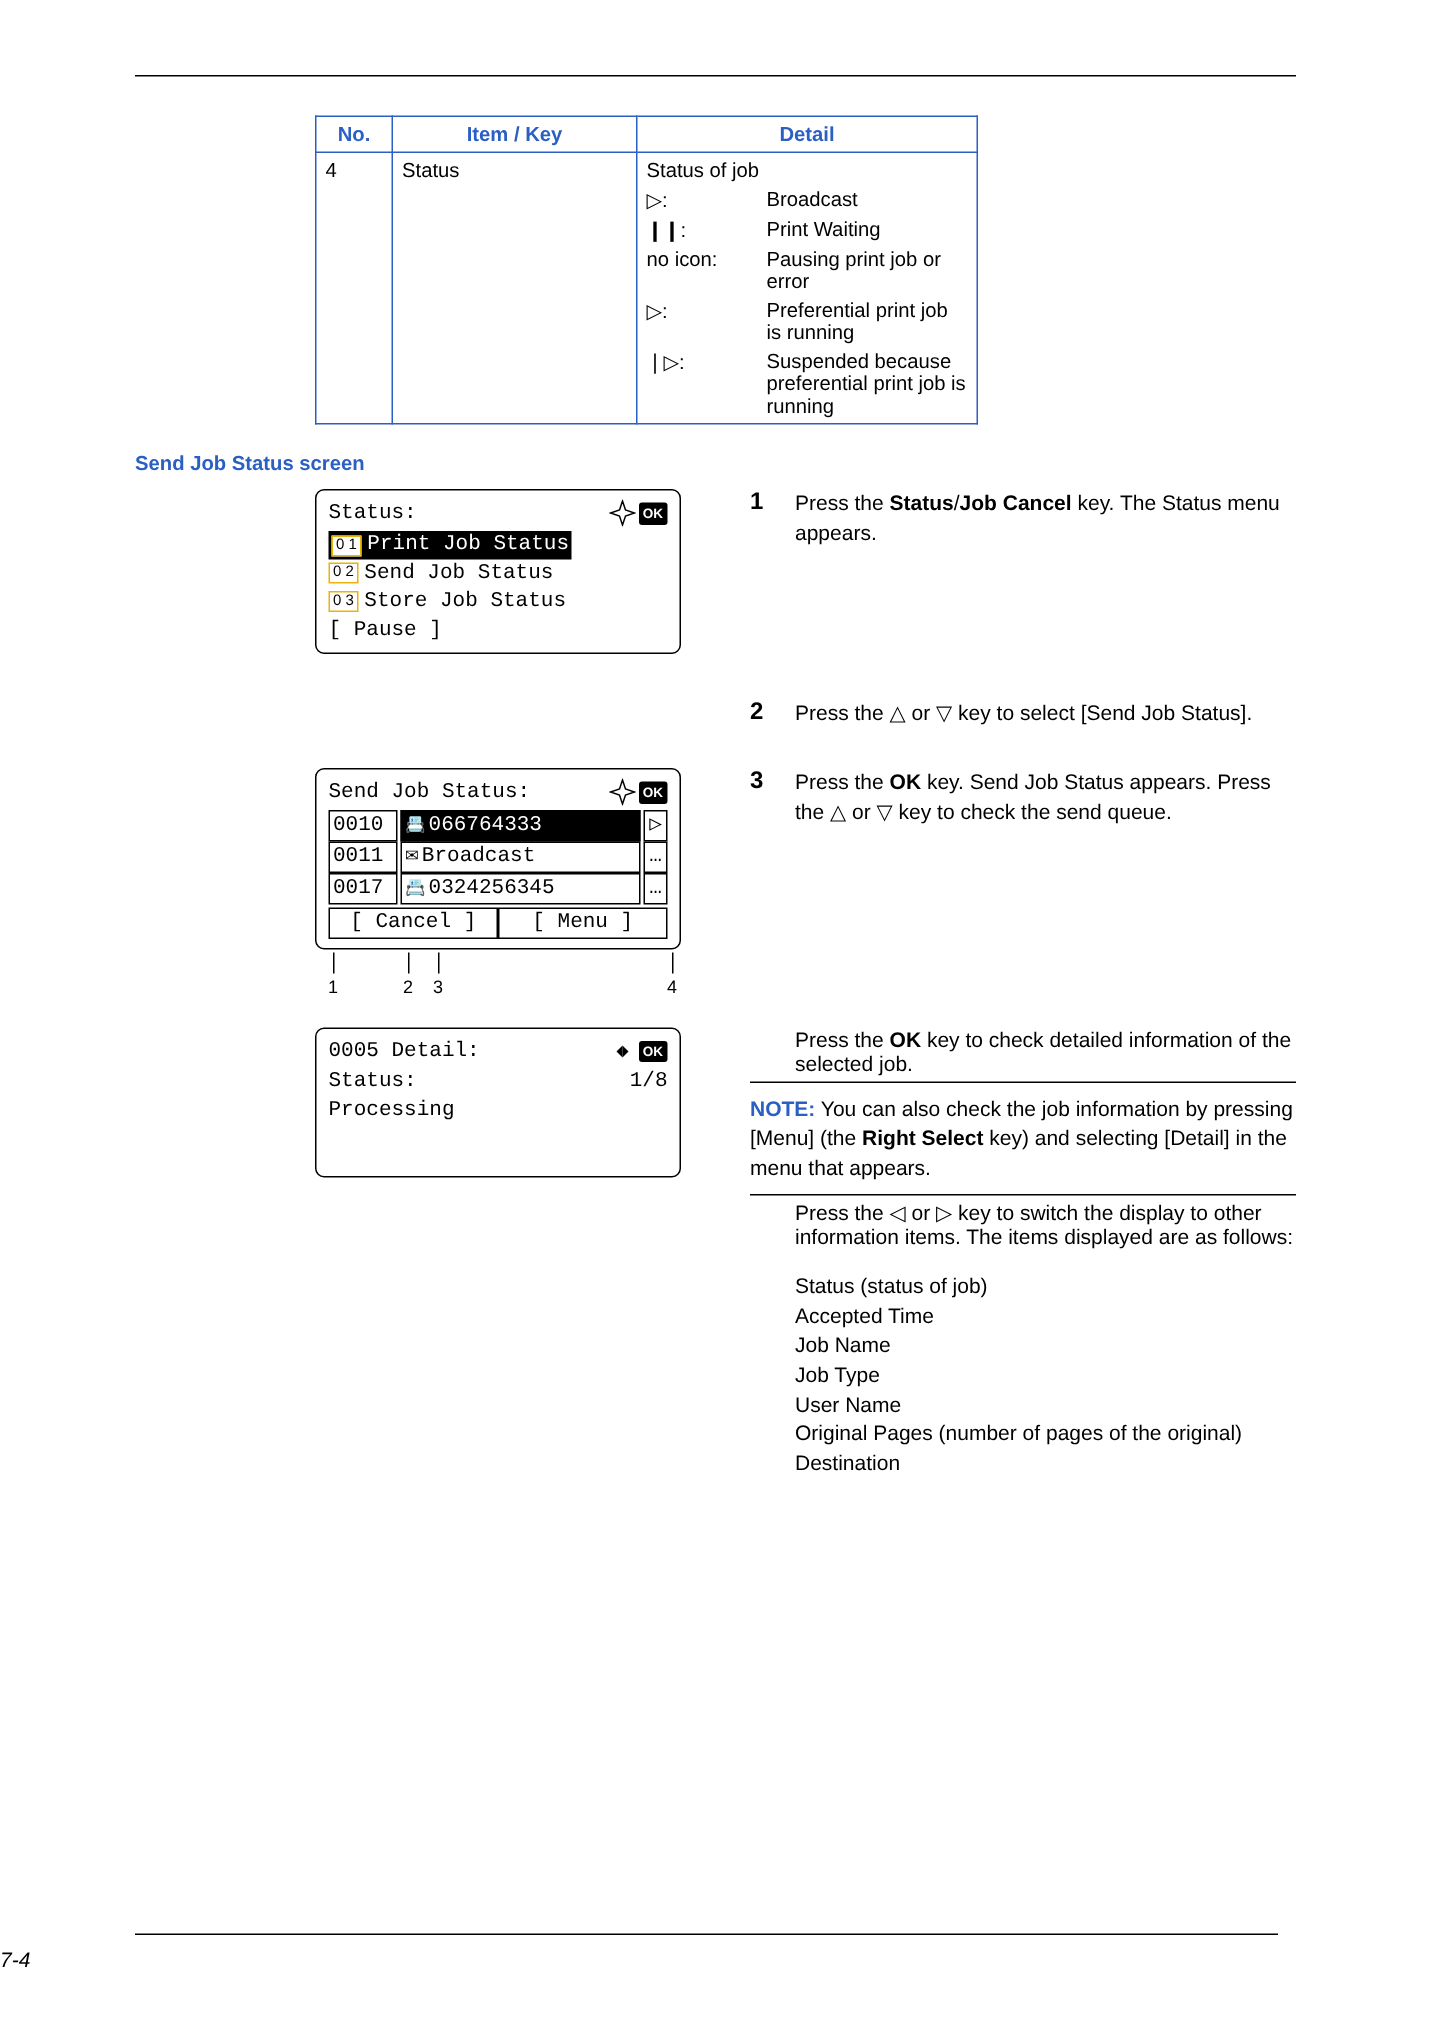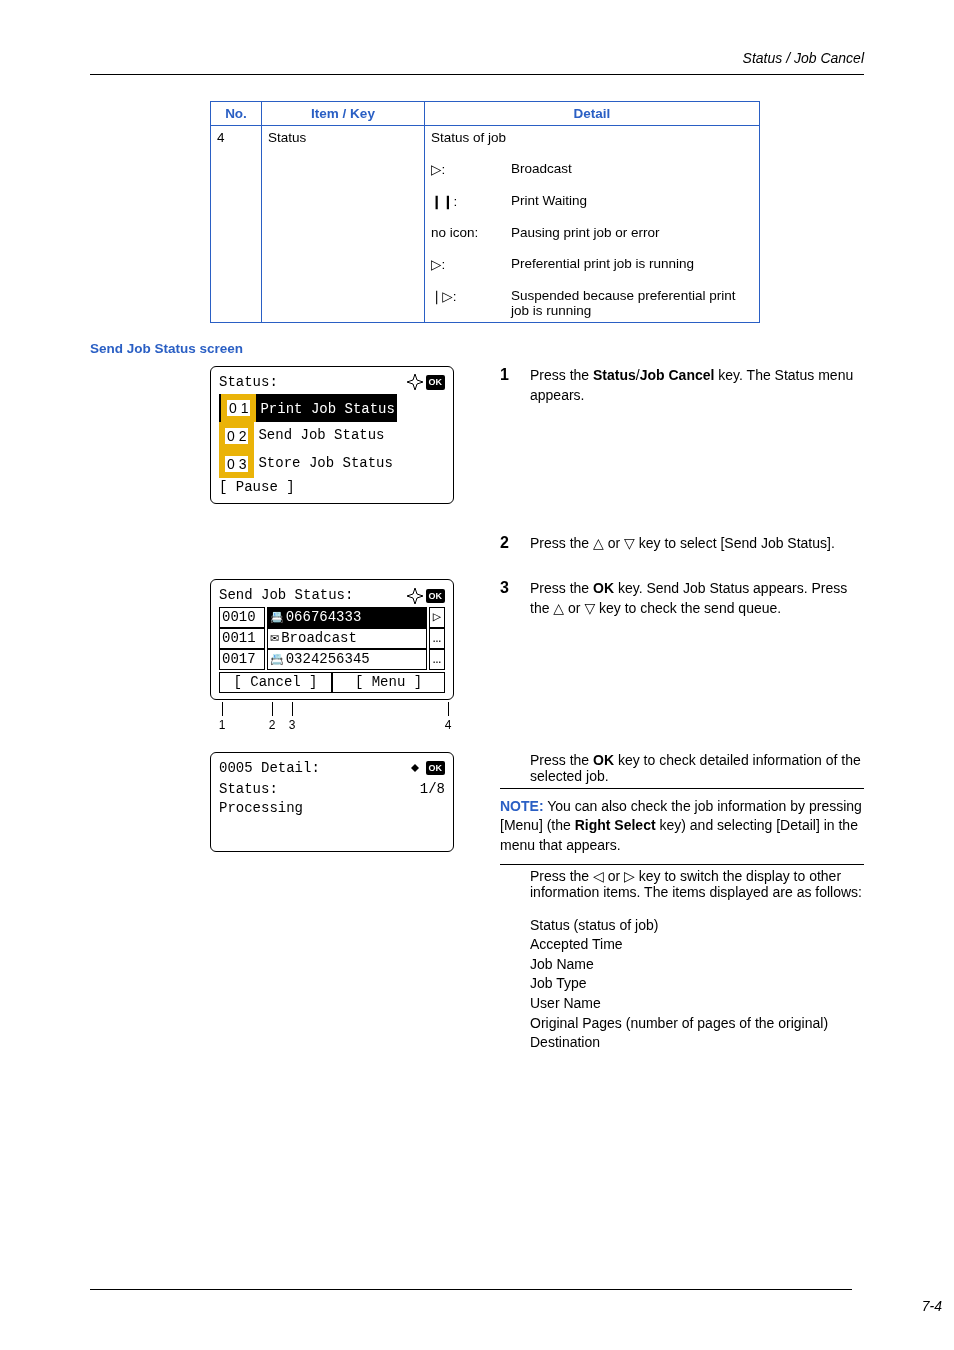--- a/index.html
+++ b/index.html
@@ -25,40 +25,40 @@
   margin-bottom: 8px;
 }
 .header-rule {
   border: none;
   border-top: 1px solid #000;
   margin: 0 0 26px 0;
 }
 .tbl {
   border-collapse: collapse;
   margin-left: 120px;
-  width: 550px;
+  width: 442px;
   font-size: 13.5px;
 }
 .tbl th, .tbl td {
   border: 1px solid #2a5fc4;
   padding: 4px 6px;
   vertical-align: top;
 }
 .tbl th {
   color: #2a5fc4;
   font-weight: bold;
   text-align: center;
 }
 .tbl th.col-no { width: 38px; }
 .tbl th.col-item { width: 150px; }
 .tbl td.col-no { text-align: left; }
 .status-grid {
   display: grid;
   grid-template-columns: 80px 1fr;
-  row-gap: 16px;
+  row-gap: 4px;
 }
 .status-title { grid-column: 1 / span 2; }
 .section-label {
   color: #2a5fc4;
   font-weight: bold;
   font-size: 13.5px;
   margin-top: 18px;
   margin-bottom: 10px;
 }
 .columns {
@@ -84,22 +84,22 @@
 .panel .row { display: flex; align-items: center; }
 .panel .title-row { justify-content: space-between; margin-bottom: 2px; }
 .panel .selrow {
   background: #000;
   color: #fff;
   display: inline-block;
   padding: 0 2px;
 }
 .numbox {
   display: inline-block;
-  border: 6px solid #eab308;
-  font-size: 14px;
+  border: 1px solid #eab308;
+  font-size: 10px;
   line-height: 1;
   padding: 1px 2px;
   font-family: Arial, sans-serif;
   margin-right: 4px;
   background: #fff;
   color: #000;
 }
 .numbox.inv {
   background: #fff;
   color: #000;
@@ -185,36 +185,35 @@
   font-size: 14px;
   line-height: 1.4;
 }
 .note-label { color: #2a5fc4; font-weight: bold; }
 .info-items div { line-height: 1.4; }
 .footer {
   position: absolute;
   bottom: 36px;
   left: 0;
   right: 12px;
-  text-align: right;
+  text-align: left;
 }
 .footer hr {
   border: none;
   border-top: 1px solid #000;
   margin: 0 90px 8px;
 }
 .footer .pg { font-style: italic; font-size: 14px; }
 .tri { font-family: Arial, sans-serif; }
 .iconbox { display: inline-block; border: 0; margin-right: 2px; font-family: Arial, sans-serif; font-size: 11px; }
 </style>
 </head>
 <body>
 
 <div class="page">
-  <div class="header">Status / Job Cancel</div>
   <hr class="header-rule">
 
   <table class="tbl">
     <thead>
       <tr>
         <th class="col-no">No.</th>
         <th class="col-item">Item / Key</th>
         <th>Detail</th>
       </tr>
     </thead>

